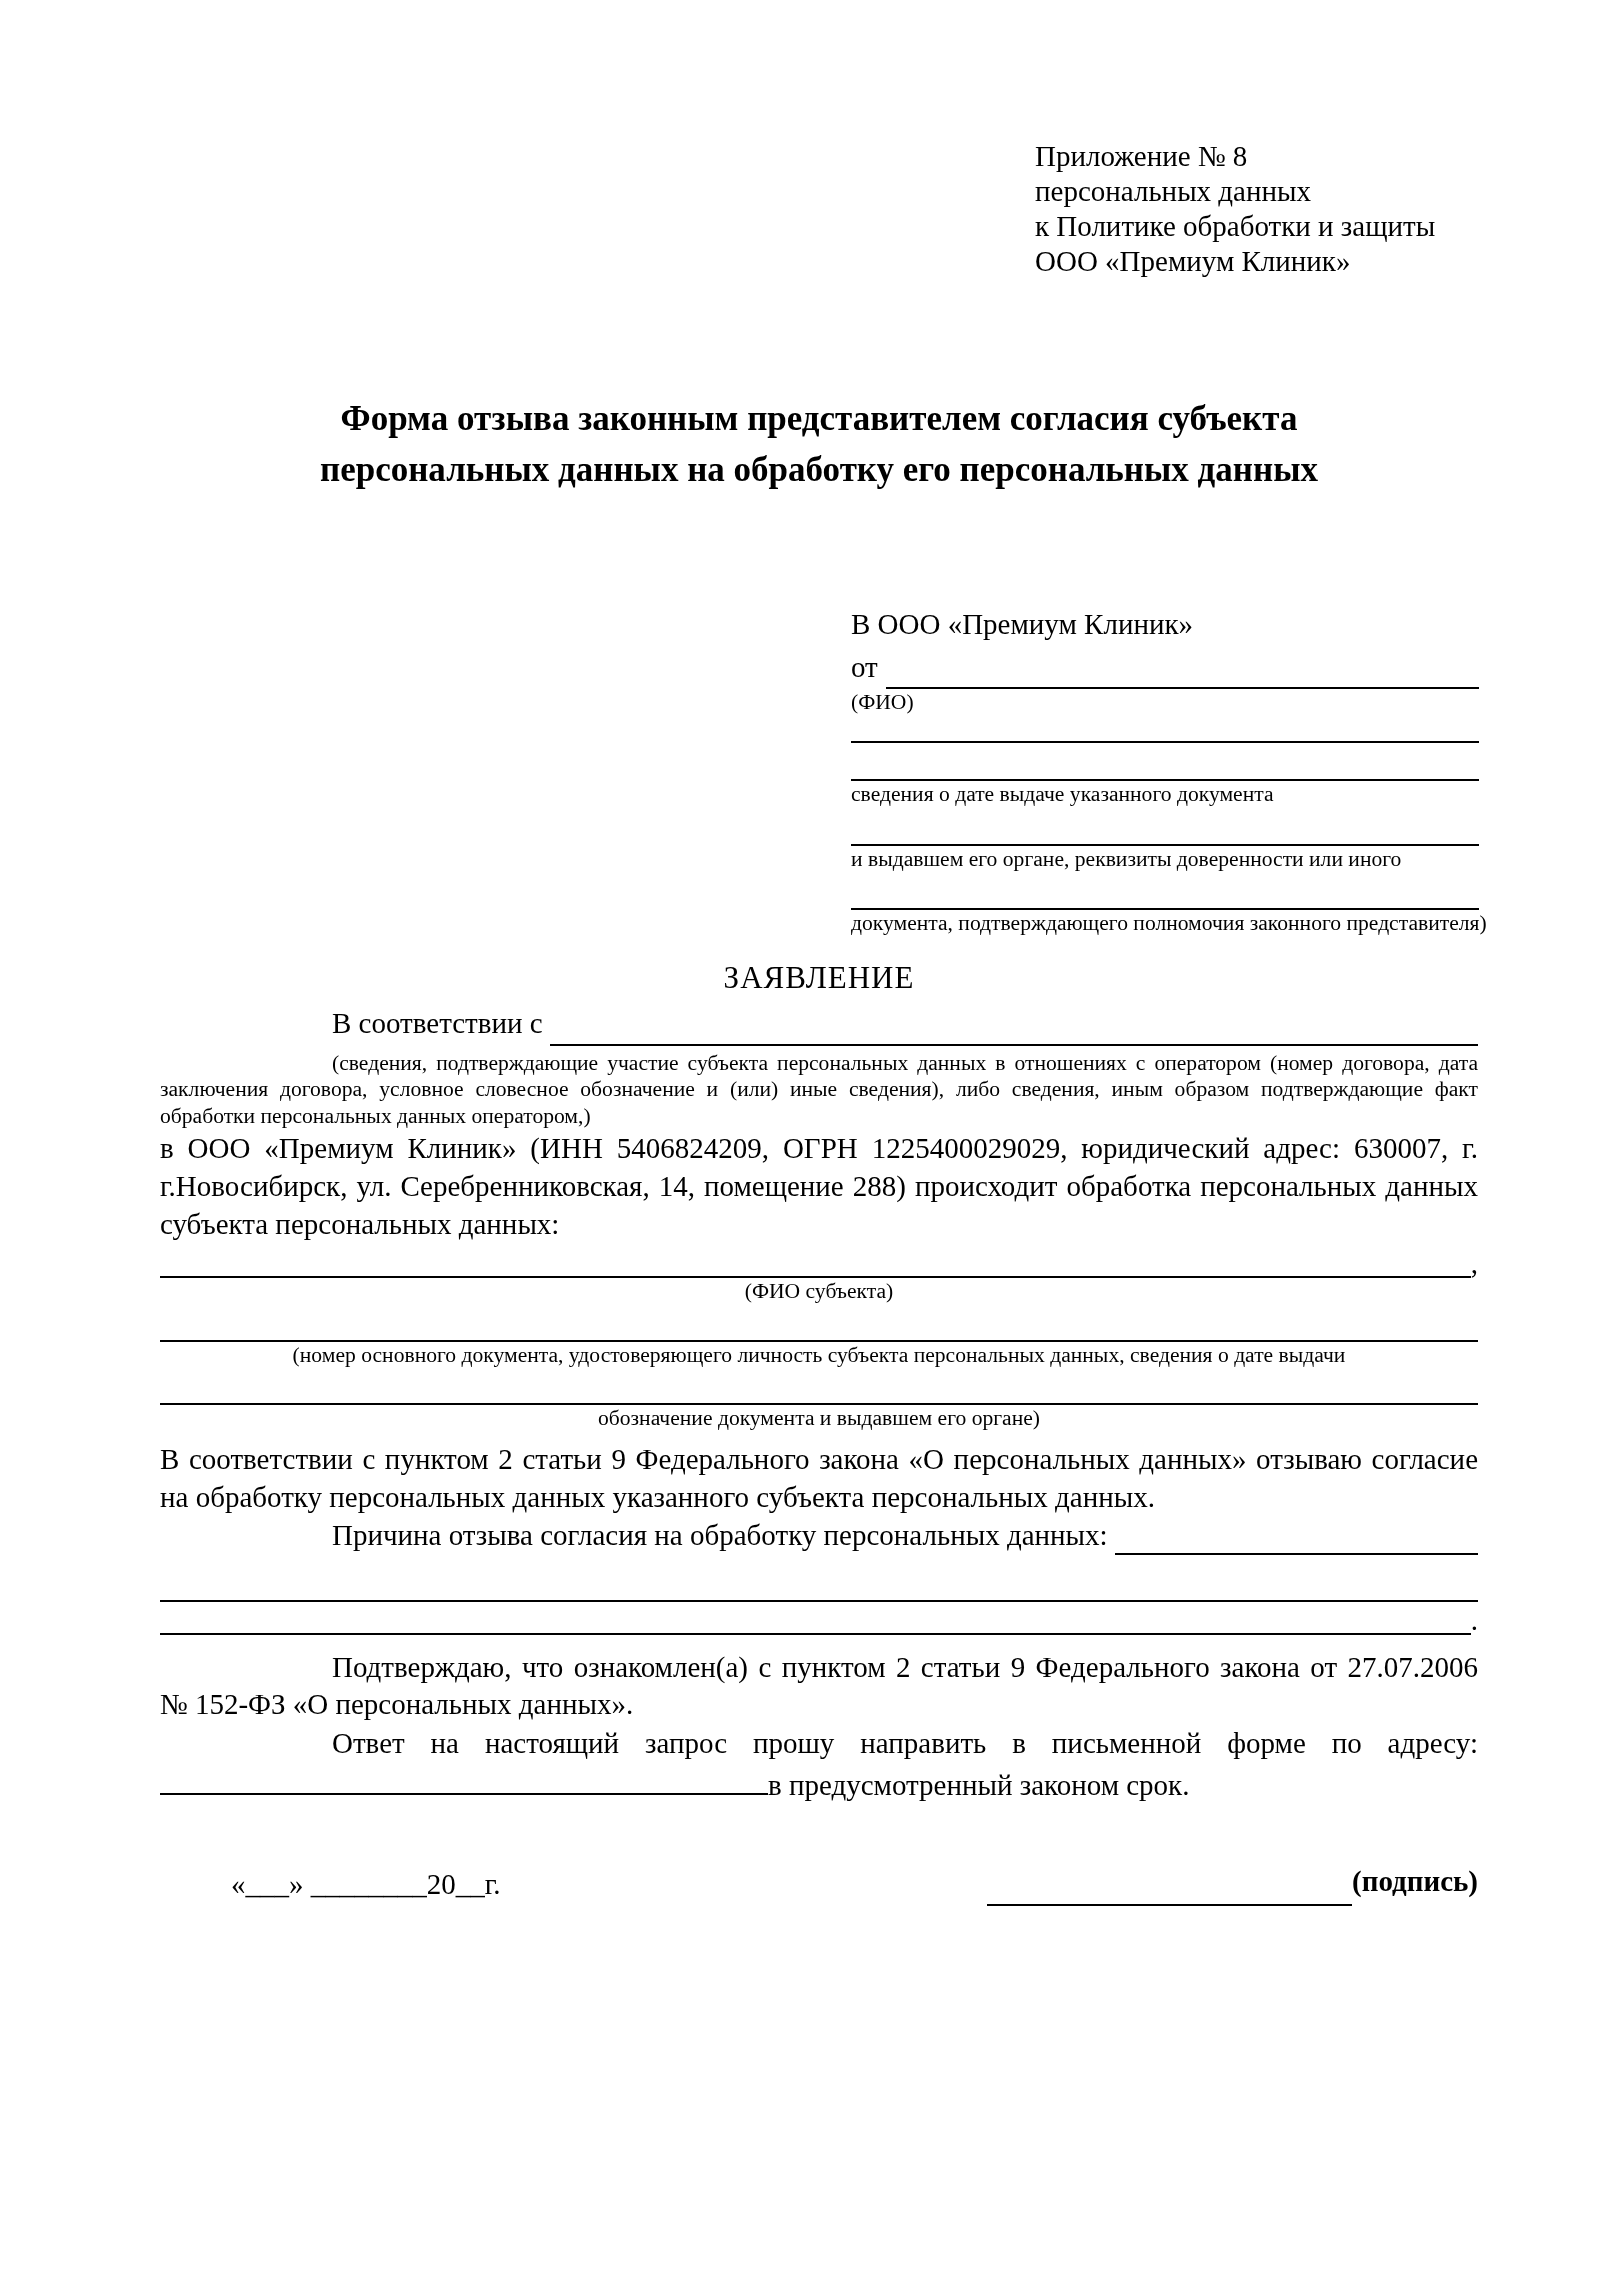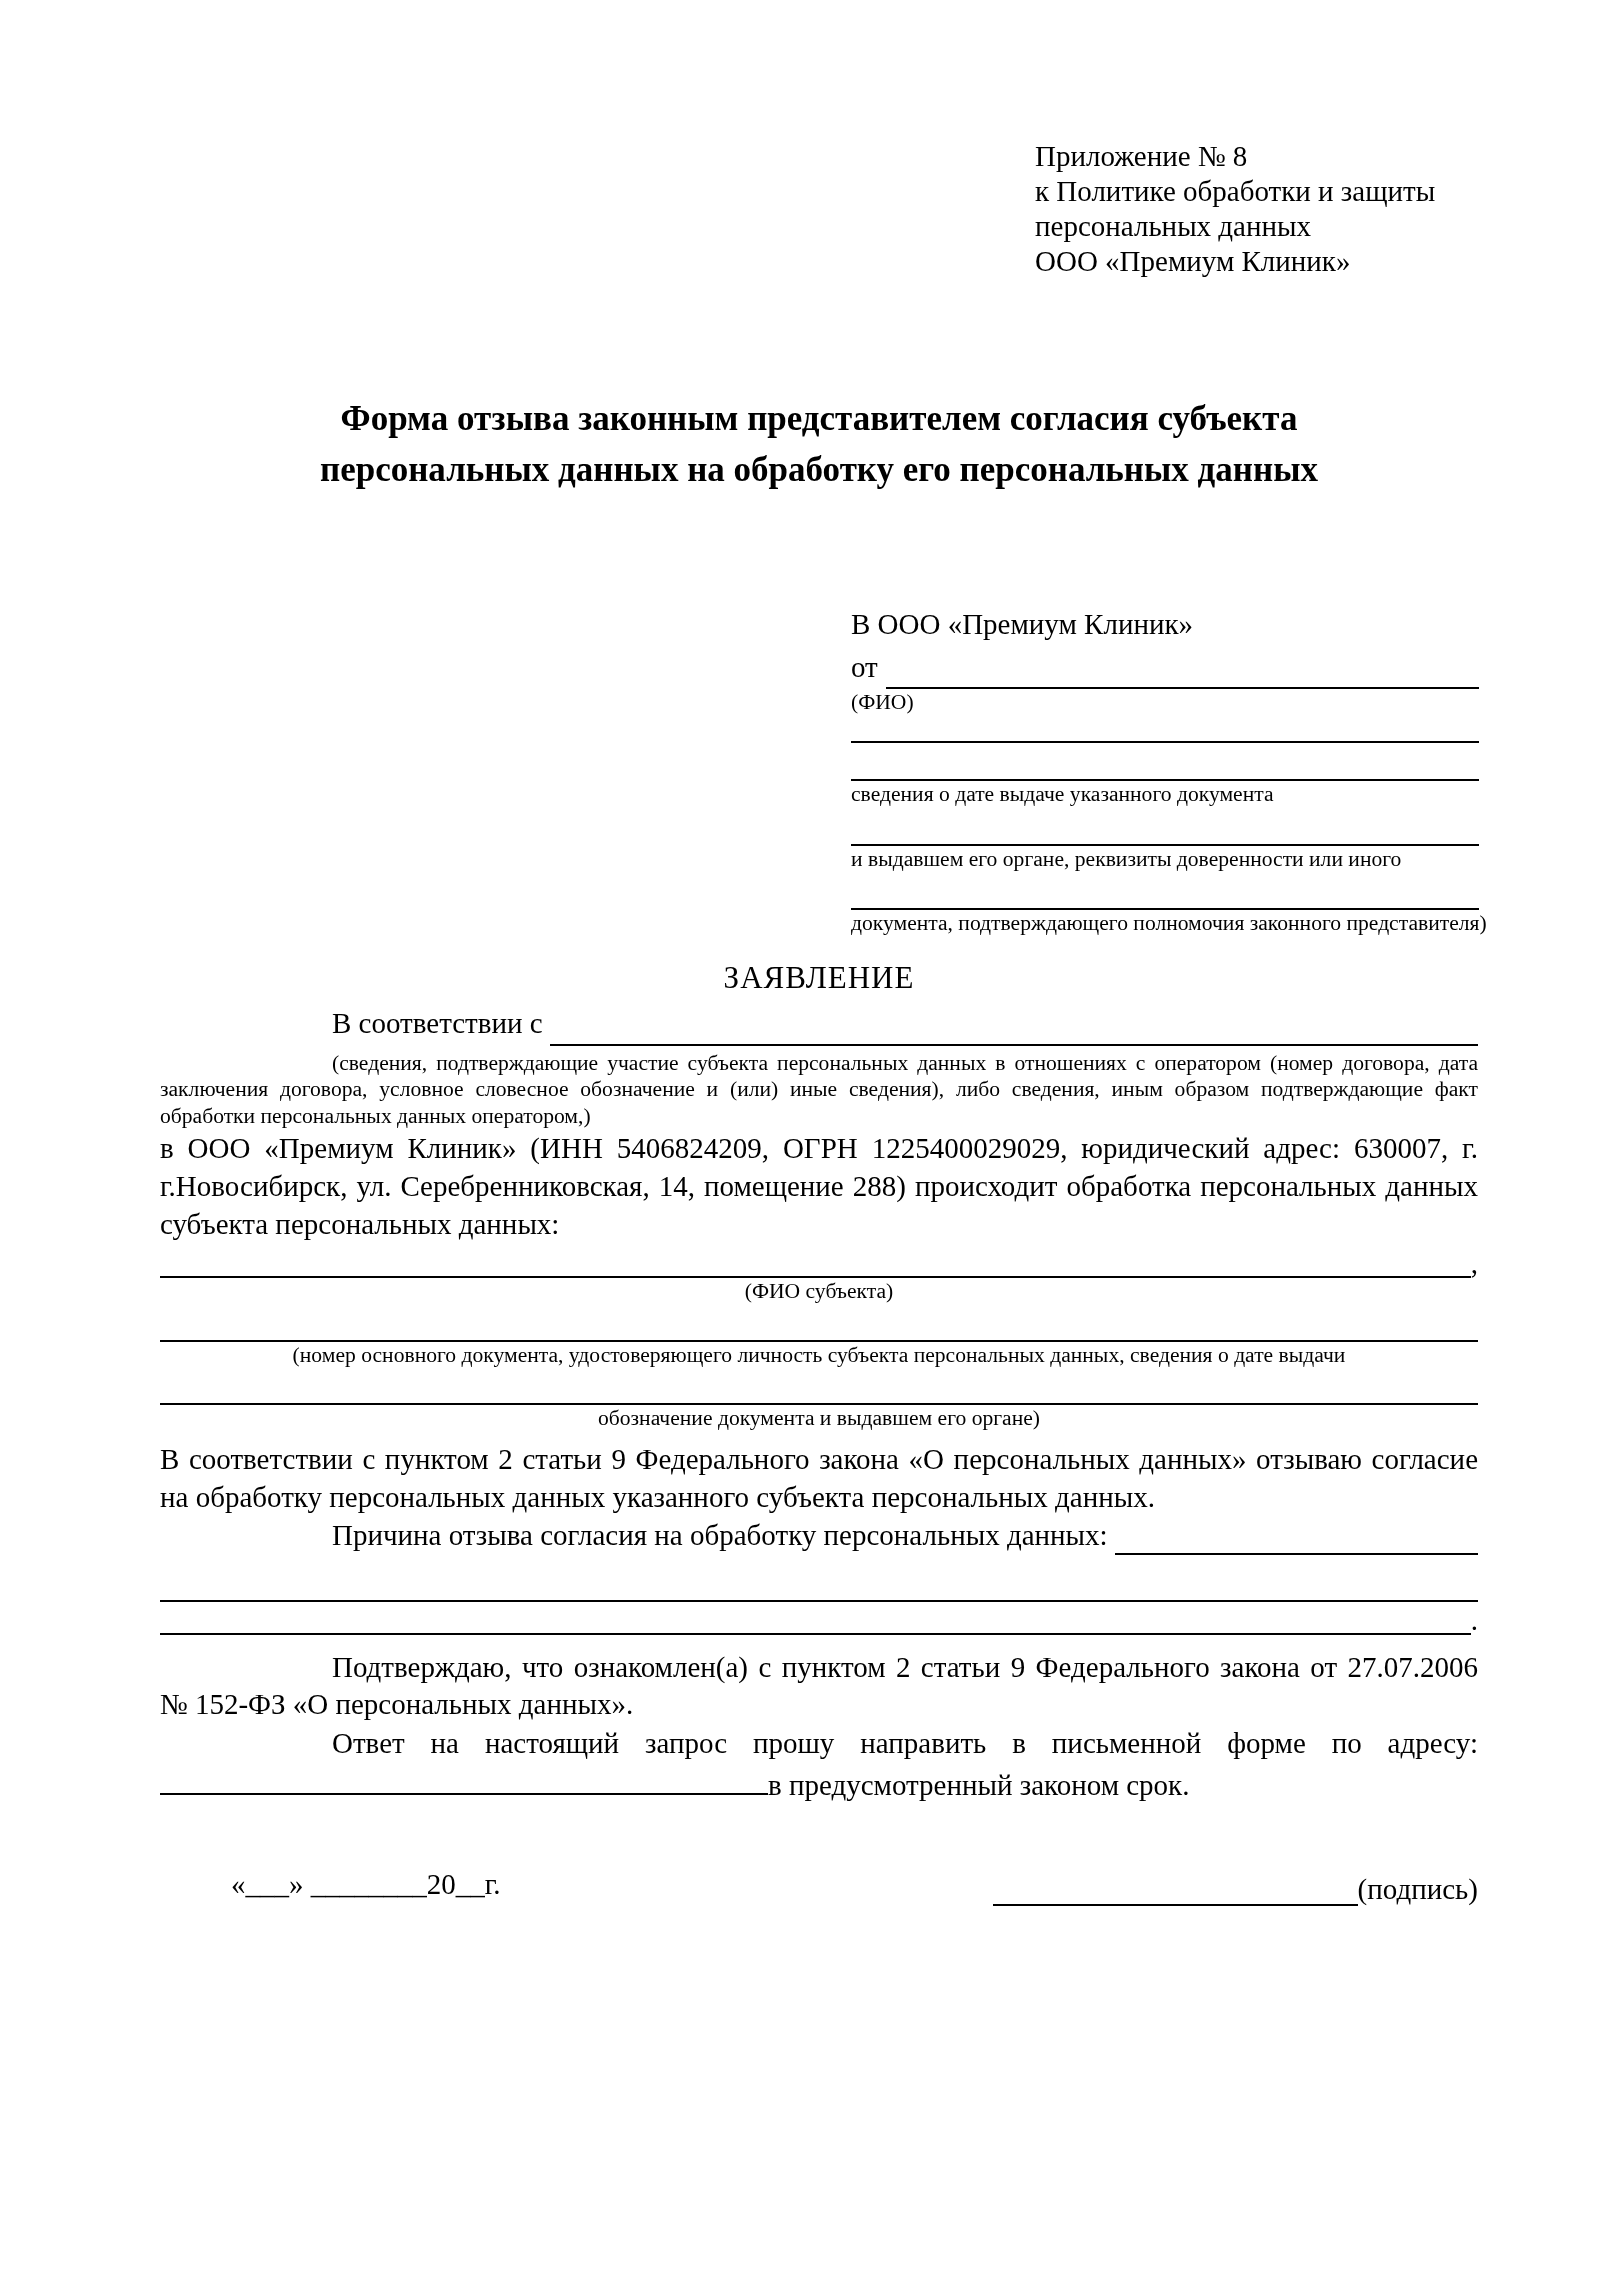--- a/index.html
+++ b/index.html
@@ -57,33 +57,33 @@
   .inline-blank{
     display:inline-block;width:608px;height:1em;
     border-bottom:2.9px solid #000;vertical-align:baseline;
   }
   
   .footer-row{
     margin-top:57px;display:flex;justify-content:space-between;align-items:flex-end;
     font-size:29px;line-height:43px;
   }
   .date-blank{padding-left:71px;white-space:nowrap;}
-  .sig-group{display:flex;align-items:flex-end;}
+  .sig-group{display:flex;align-items:flex-start;font-weight:bold;}
   .sig-line{width:365px;border-bottom:2.9px solid #000;height:39px;}
   .sig-cap{white-space:nowrap;line-height:33px;}
 </style>
 </head>
 <body>
 
 <div class="page">
 
   <div class="appendix">
     <div>Приложение № 8</div>
+    <div>персональных данных</div>
     <div>к Политике обработки и защиты</div>
-    <div>персональных данных</div>
     <div>ООО «Премиум Клиник»</div>
   </div>
 
   <h1 class="title">Форма отзыва законным представителем согласия субъекта персональных данных на обработку его персональных данных</h1>
 
   <div class="addressee">
     <div class="addr-to">В ООО «Премиум Клиник»</div>
     <div class="flex-fill-row">
       <span class="lbl">от</span>
       <span class="fill"></span>

